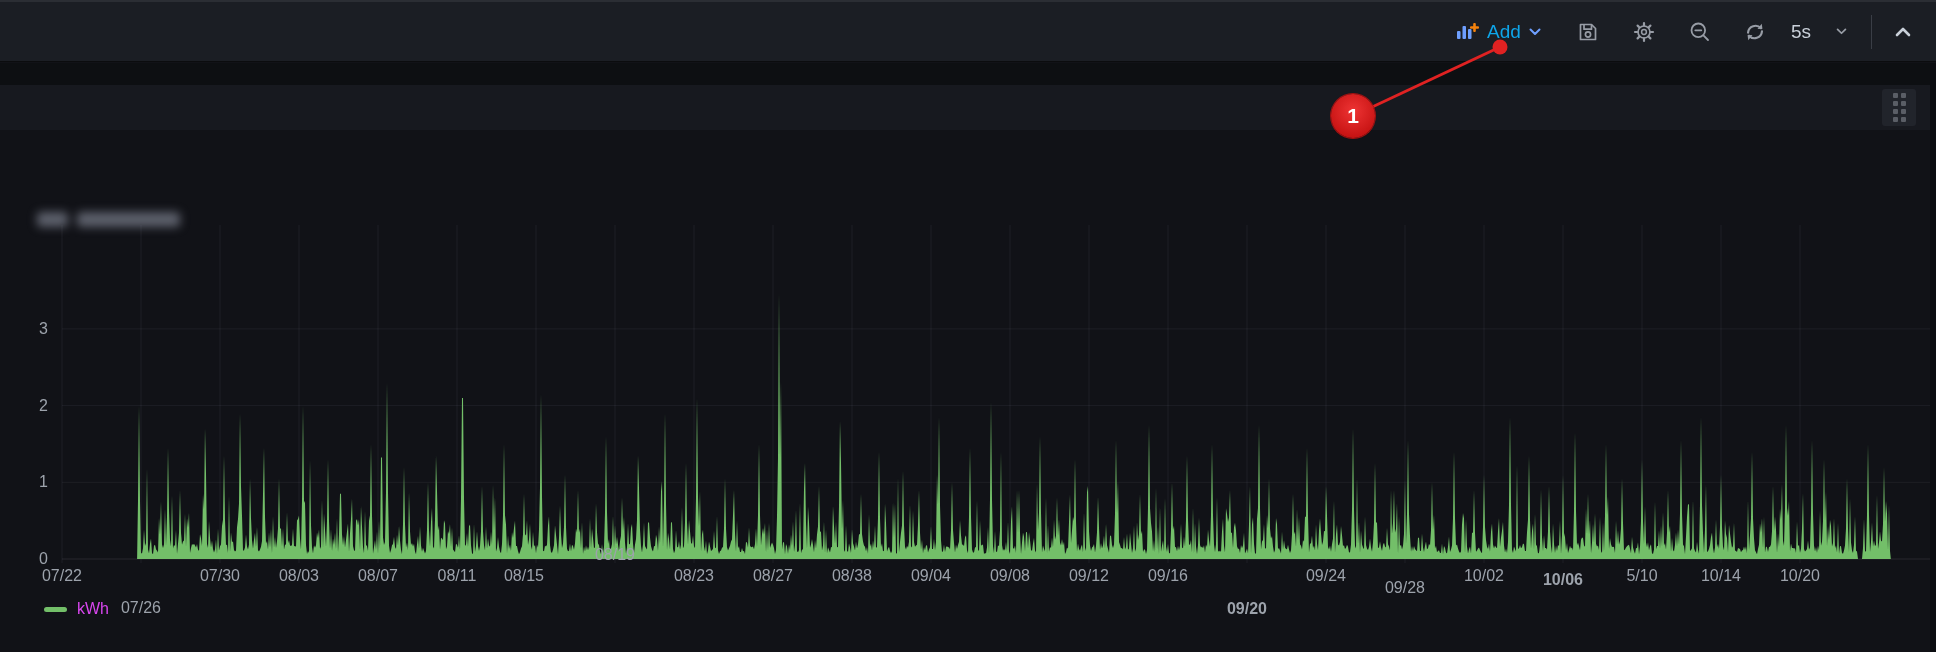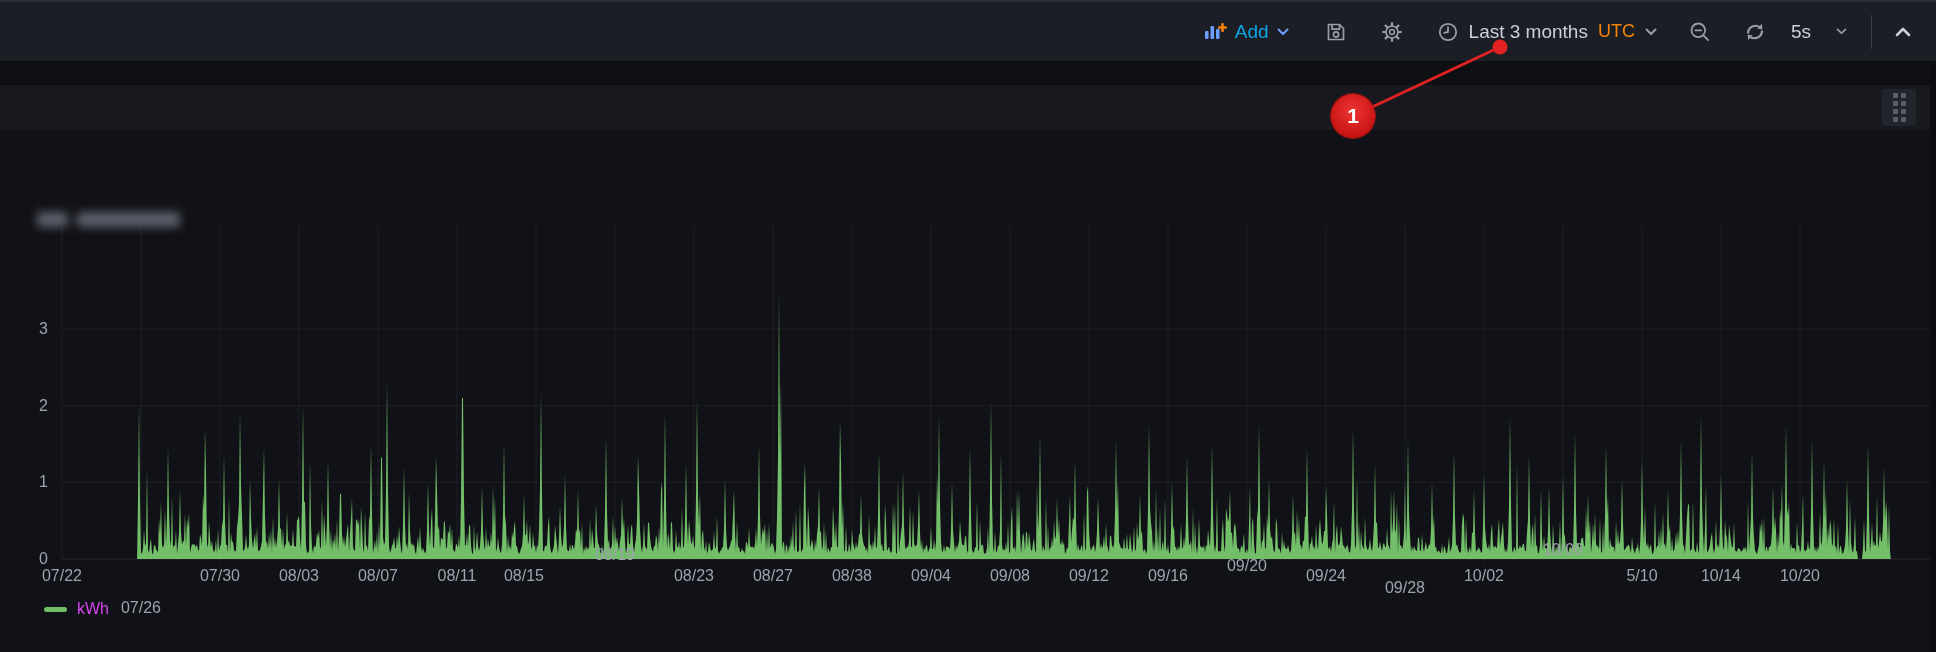--- a/index.html
+++ b/index.html
@@ -123,31 +123,20 @@
         <line x1="2" y1="11" x2="4.6" y2="11"></line>
         <line x1="17.4" y1="11" x2="20" y2="11"></line>
         <line x1="4.6" y1="4.6" x2="6.5" y2="6.5"></line>
         <line x1="15.5" y1="15.5" x2="17.4" y2="17.4"></line>
         <line x1="4.6" y1="17.4" x2="6.5" y2="15.5"></line>
         <line x1="15.5" y1="6.5" x2="17.4" y2="4.6"></line>
       </g>
     </svg>
   </button>
 
-  <div class="tb-item timepicker">
-    <svg class="tb-icon" width="22" height="22" viewBox="0 0 22 22" fill="none" stroke="#989da6" stroke-width="1.8" stroke-linecap="round">
-      <circle cx="11" cy="11" r="8.2"></circle>
-      <path d="M11 6.2 V11 L7.2 11.8"></path>
-    </svg>
-    <span>Last 3 months</span>
-    <span class="tz">UTC</span>
-    <svg class="tb-icon" width="12" height="8" viewBox="0 0 12 8">
-        <path d="M1.5 1.5 L6 6 L10.5 1.5" fill="none" stroke="#989da6" stroke-width="2" stroke-linecap="round" stroke-linejoin="round"></path>
-      </svg>
-  </div>
 
   <button class="tb-item zoomout-btn">
     <svg class="tb-icon" width="22" height="22" viewBox="0 0 22 22" fill="none" stroke="#989da6" stroke-width="1.8" stroke-linecap="round">
       <circle cx="9.3" cy="9.3" r="6.8"></circle>
       <line x1="14.4" y1="14.4" x2="19" y2="19"></line>
       <line x1="6.3" y1="9.3" x2="12.3" y2="9.3"></line>
     </svg>
   </button>
 
   <button class="tb-item refresh-btn">
@@ -238,25 +227,25 @@
     <div class="axis-label x-label" style="left: 422px; top: 566px;">08/11</div>
     <div class="axis-label x-label" style="left: 489px; top: 566px;">08/15</div>
     <div class="axis-label x-label" style="left: 580px; top: 545px;">08/19</div>
     <div class="axis-label x-label" style="left: 659px; top: 566px;">08/23</div>
     <div class="axis-label x-label" style="left: 738px; top: 566px;">08/27</div>
     <div class="axis-label x-label" style="left: 817px; top: 566px;">08/38</div>
     <div class="axis-label x-label" style="left: 896px; top: 566px;">09/04</div>
     <div class="axis-label x-label" style="left: 975px; top: 566px;">09/08</div>
     <div class="axis-label x-label" style="left: 1054px; top: 566px;">09/12</div>
     <div class="axis-label x-label" style="left: 1133px; top: 566px;">09/16</div>
-    <div class="axis-label x-label" style="left: 1212px; top: 556px;">09/20</div>
+    <div class="axis-label x-label" style="left: 1212px; top: 599px; font-weight: bold;">09/20</div>
     <div class="axis-label x-label" style="left: 1291px; top: 566px;">09/24</div>
     <div class="axis-label x-label" style="left: 1370px; top: 566px; margin-top: 12px;">09/28</div>
     <div class="axis-label x-label" style="left: 1449px; top: 566px;">10/02</div>
-    <div class="axis-label x-label" style="left: 1528px; top: 540px;">10/06</div>
+    <div class="axis-label x-label" style="left: 1528px; top: 570px; font-weight: bold;">10/06</div>
     <div class="axis-label x-label" style="left: 1607px; top: 566px;">5/10</div>
     <div class="axis-label x-label" style="left: 1686px; top: 566px;">10/14</div>
     <div class="axis-label x-label" style="left: 1765px; top: 566px;">10/20</div>
     <div class="axis-label y-label" style="left: 10px; top: 549px;">0</div>
     <div class="axis-label y-label" style="left: 10px; top: 472.3px;">1</div>
     <div class="axis-label y-label" style="left: 10px; top: 395.6px;">2</div>
     <div class="axis-label y-label" style="left: 10px; top: 318.9px;">3</div>
   </div>
 
 <div class="legend">

